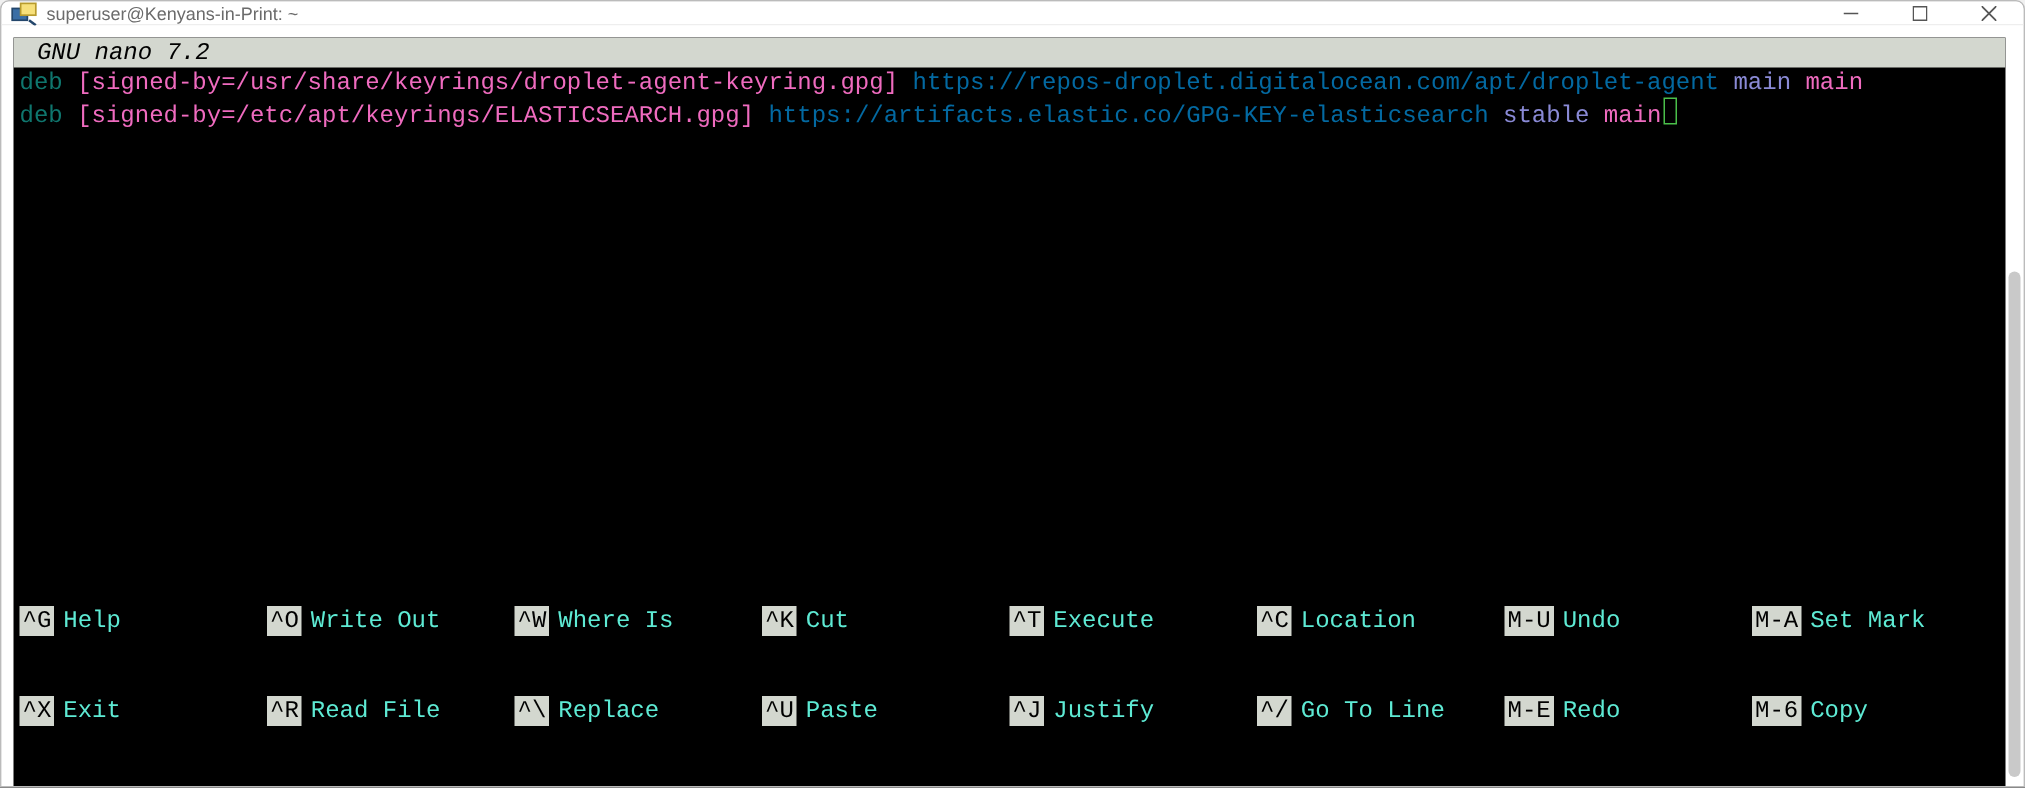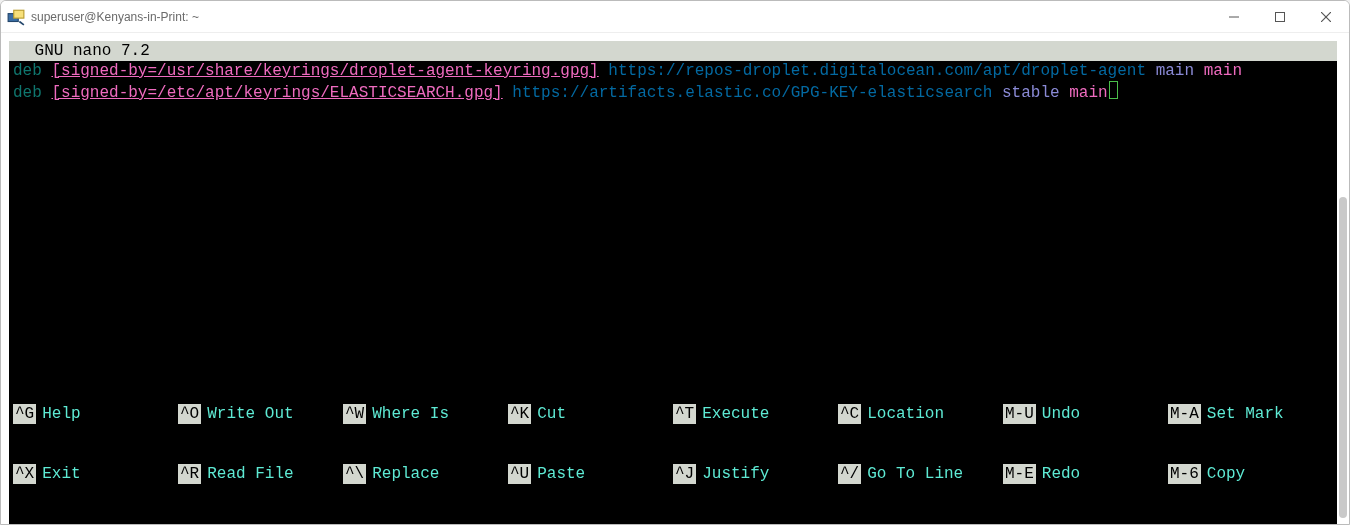--- a/index.html
+++ b/index.html
@@ -16,21 +16,21 @@
     height: 525px;
     background: #fff;
     border: 1px solid #bbb;
     border-radius: 6px 6px 0 0;
     display: flex;
     flex-direction: column;
     position: relative;
     overflow: hidden;
   }
   .titlebar {
-    height: 32px;
+    height: 16px;
     display: flex;
     align-items: center;
     padding: 0 0 0 6px;
     background: #fff;
     flex-shrink: 0;
     border-bottom: 1px solid #eee;
     text-align: right;
   }
   .titlebar .app-icon {
     width: 18px; height: 18px;
@@ -73,38 +73,39 @@
     overflow: hidden;
   }
   .nano-header {
     background: #d3d7cf;
     color: #000;
     display: flex;
     width: 100%;
     height: 20px;
   }
   .nano-header .nh-left {
-    padding-left: 16px;
-    white-space: pre;
+    padding-left: 6px;
+    white-space: pre;
+    font-style: italic;
   }
   .nano-header .nh-center {
     flex: 1;
     text-align: center;
     white-space: pre;
   }
   .nano-header .nh-right {
     width: 80px;
   }
   .filebody {
     padding: 0 4px;
     white-space: pre;
   }
   .line { white-space: pre; }
   .tok-deb { color: #0f766e; }
-  .tok-bracket { color: #ef6bbf; text-decoration: underline; }
+  .tok-bracket { color: #ef6bbf; }
   .tok-url { color: #0369a1; }
   .tok-suite { color: #8a8ad6; }
   .tok-comp { color: #ef6bbf; }
   .cursor {
     display: inline-block;
     width: 9px;
     height: 18px;
     border: 1px solid #4abf4a;
     vertical-align: -2px;
     margin-left: 1px;

